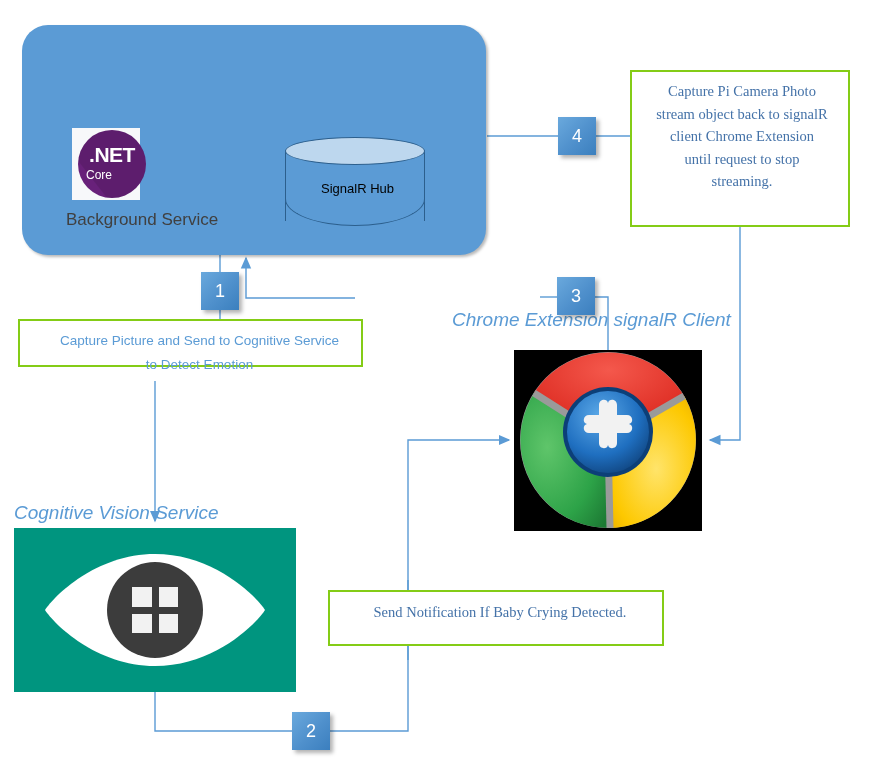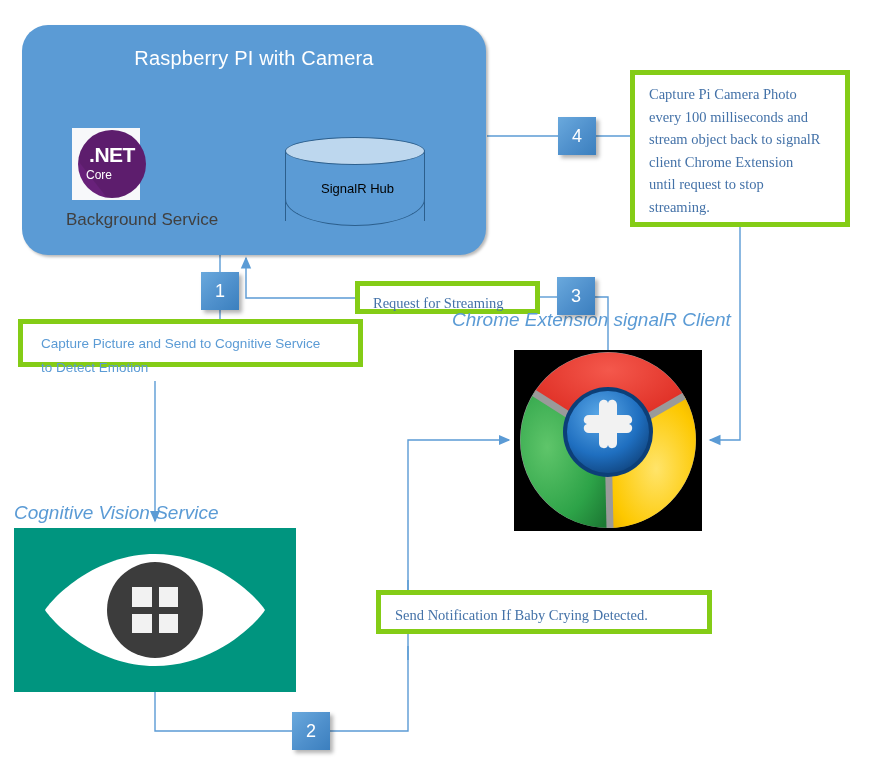--- a/index.html
+++ b/index.html
@@ -131,23 +131,24 @@
     color: #000000;
     font-size: 13px;
     line-height: 20px;
     z-index: 3;
   }
 
   
   .callout {
     position: absolute;
     background: #ffffff;
-    border: 5px solid #84cc16;
+    border: 2px solid #84cc16;
     box-sizing: border-box;
     color: #4a7ebb;
+    text-align: center;
   }
   .callout .txt { display: block; }
 
   .callout-serif .txt {
     font-family: "Liberation Serif", serif;
     font-size: 14.5px;
     line-height: 22.5px;
     color: #4472a8;
   }
   .callout-sans .txt {
@@ -167,23 +168,22 @@
     width: 345px; height: 48px;
     padding: 8px 0 0 18px;
   }
   #box-request-streaming {
     left: 355px; top: 281px;
     width: 185px; height: 33px;
     padding: 6px 0 0 13px;
   }
   #box-send-notification {
     left: 328px; top: 590px;
-    width: 336px; height: 44px;
+    width: 336px; height: 56px;
     padding: 9px 6px 0 14px;
-    margin-left: 48px;
   }
 
   
   .badge {
     position: absolute;
     width: 38px; height: 38px;
     background: linear-gradient(135deg, #6aa9dd 0%, #4f90cc 55%, #3b7fbe 100%);
     box-shadow: 3px 3px 4px rgba(0,0,0,0.30);
     color: #ffffff;
     font-size: 18px;
@@ -271,21 +271,20 @@
 
       <path d="M155,692 L155,731 L292,731"></path>
       <path d="M330,731 L408,731 L408,440 L509,440" marker-end="url(#arr)"></path>
 
       <line x1="408" y1="580" x2="408" y2="590"></line>
       <line x1="408" y1="646" x2="408" y2="660"></line>
     </g>
   </svg>
 
   <div class="pi-box">
-    <div class="pi-title">Raspberry PI with Camera</div>
 
     <div class="dotnet-logo">
       <div class="dotnet-circle">
         <div class="dotnet-net">.NET</div>
         <div class="dotnet-core">Core</div>
       </div>
     </div>
     <div class="bg-service-label">Background Service</div>
 
     <div class="cylinder">
@@ -294,35 +293,31 @@
       <div class="cyl-top"></div>
       <div class="cyl-label">
         <span class="txt">SignalR</span>
         <span class="txt">Hub</span>
       </div>
     </div>
   </div>
 
   <div class="callout callout-serif" id="box-capture-stream">
     <span class="txt">Capture Pi Camera Photo</span>
-    <span class="txt">every 100 milliseconds and</span>
     <span class="txt">stream object back to signalR</span>
     <span class="txt">client Chrome Extension</span>
     <span class="txt">until request to stop</span>
     <span class="txt">streaming.</span>
   </div>
 
   <div class="callout callout-sans" id="box-capture-picture">
     <span class="txt">Capture Picture and Send to Cognitive Service</span>
     <span class="txt">to Detect Emotion</span>
   </div>
 
-  <div class="callout callout-serif" id="box-request-streaming">
-    <span class="txt">Request for Streaming</span>
-  </div>
 
   <div class="callout callout-serif" id="box-send-notification">
     <span class="txt">Send Notification If Baby Crying Detected.</span>
   </div>
 
   <div class="badge" id="badge-1">1</div>
   <div class="badge" id="badge-2">2</div>
   <div class="badge" id="badge-3">3</div>
   <div class="badge" id="badge-4">4</div>
 

